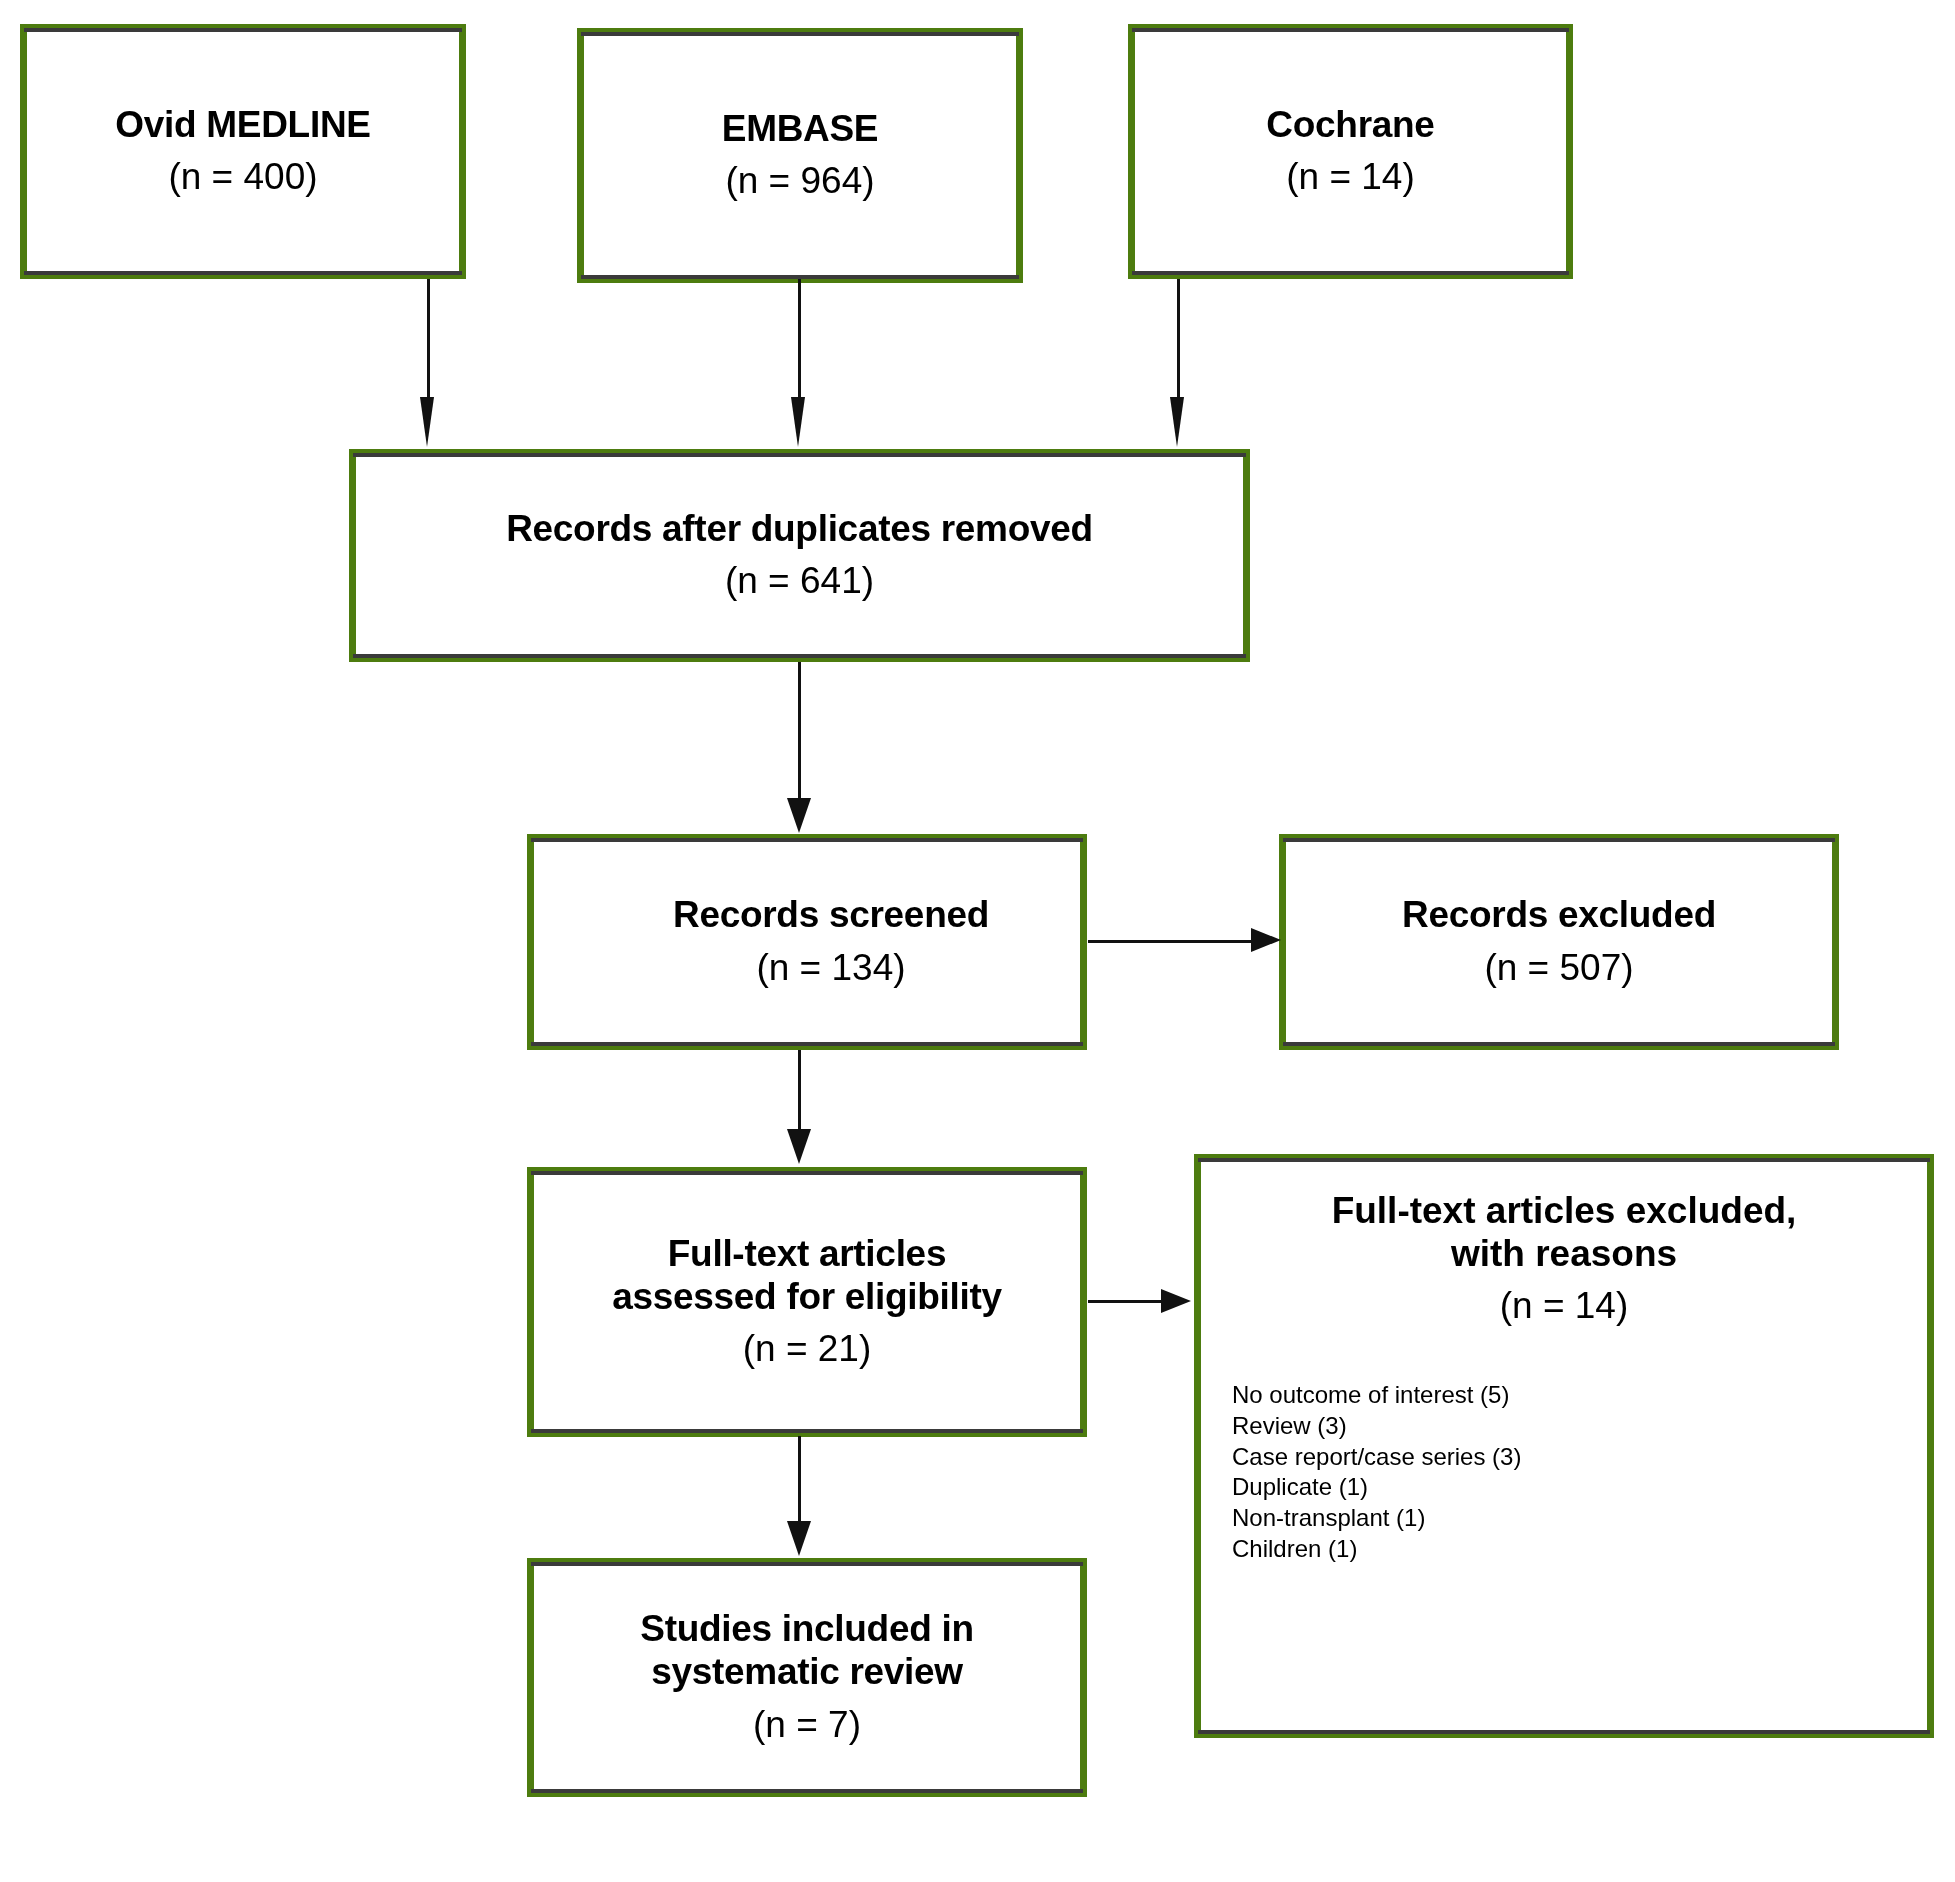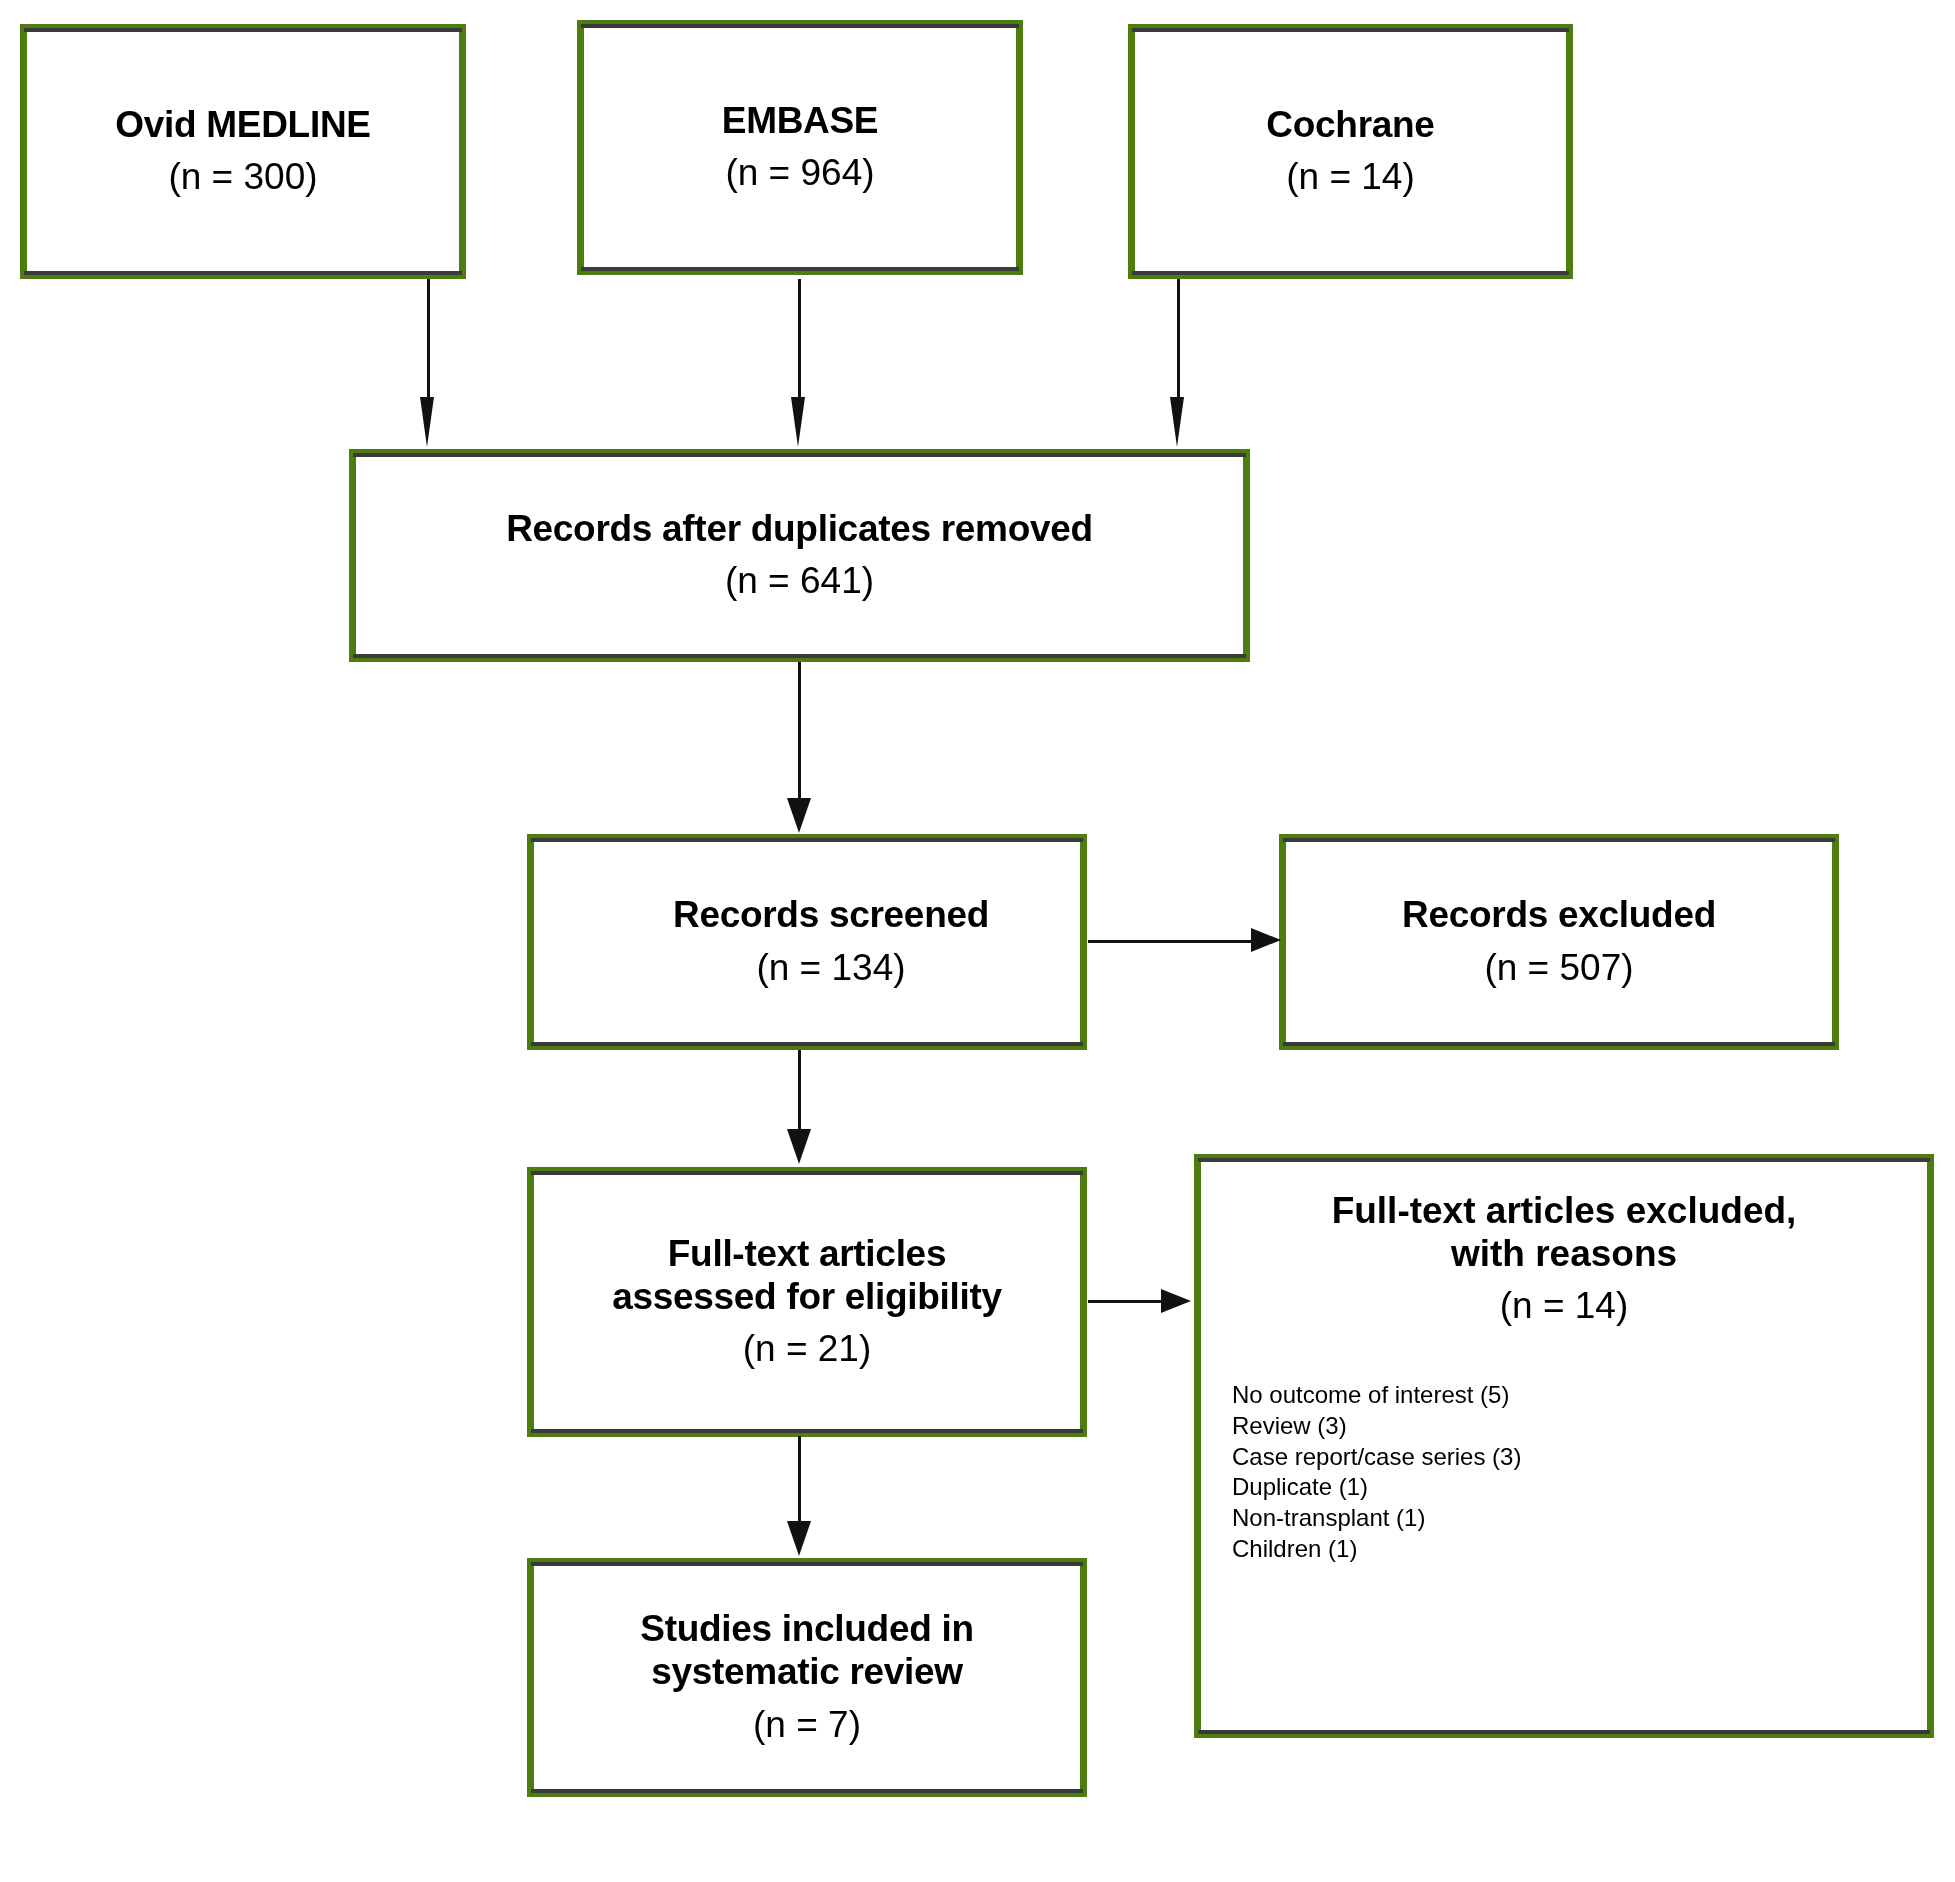--- a/index.html
+++ b/index.html
@@ -53,21 +53,21 @@
   .box::after {
     content: "";
     position: absolute;
     left: -3px; right: -3px; bottom: -3px;
     height: 4.2px;
     background: #3a3a3a;
   }
 
   
   #box-medline   { left: 20px;   top: 24px;   width: 446px;  height: 255px; }
-  #box-embase    { left: 577px;  top: 20px;   width: 446px;  height: 255px; }
+  #box-embase    { left: 577px;  top: 28px;   width: 446px;  height: 255px; }
   #box-cochrane  { left: 1128px; top: 24px;   width: 445px;  height: 255px; }
 
   #box-dedup     { left: 349px;  top: 449px;  width: 901px; height: 213px; }
 
   #box-screened  { left: 527px;  top: 834px; width: 560px;  height: 216px; padding-left: 48px; }
   #box-excluded  { left: 1279px; top: 834px; width: 560px;  height: 216px; }
 
   #box-fulltext  { left: 527px;  top: 1167px; width: 560px;  height: 270px; }
   #box-reasons   { left: 1194px; top: 1154px; width: 740px; height: 584px; }
 
@@ -136,21 +136,21 @@
     border-top: 50px solid #111111;
   }
 </style>
 </head>
 <body>
 
 <div id="page">
 
   <div class="box" id="box-medline">
     <div class="ttl">Ovid MEDLINE</div>
-    <div class="nval">(n = 300)</div>
+    <div class="nval">(n = 400)</div>
   </div>
 
   <div class="box" id="box-embase">
     <div class="ttl">EMBASE</div>
     <div class="nval">(n = 964)</div>
   </div>
 
   <div class="box" id="box-cochrane">
     <div class="ttl">Cochrane</div>
     <div class="nval">(n = 14)</div>

